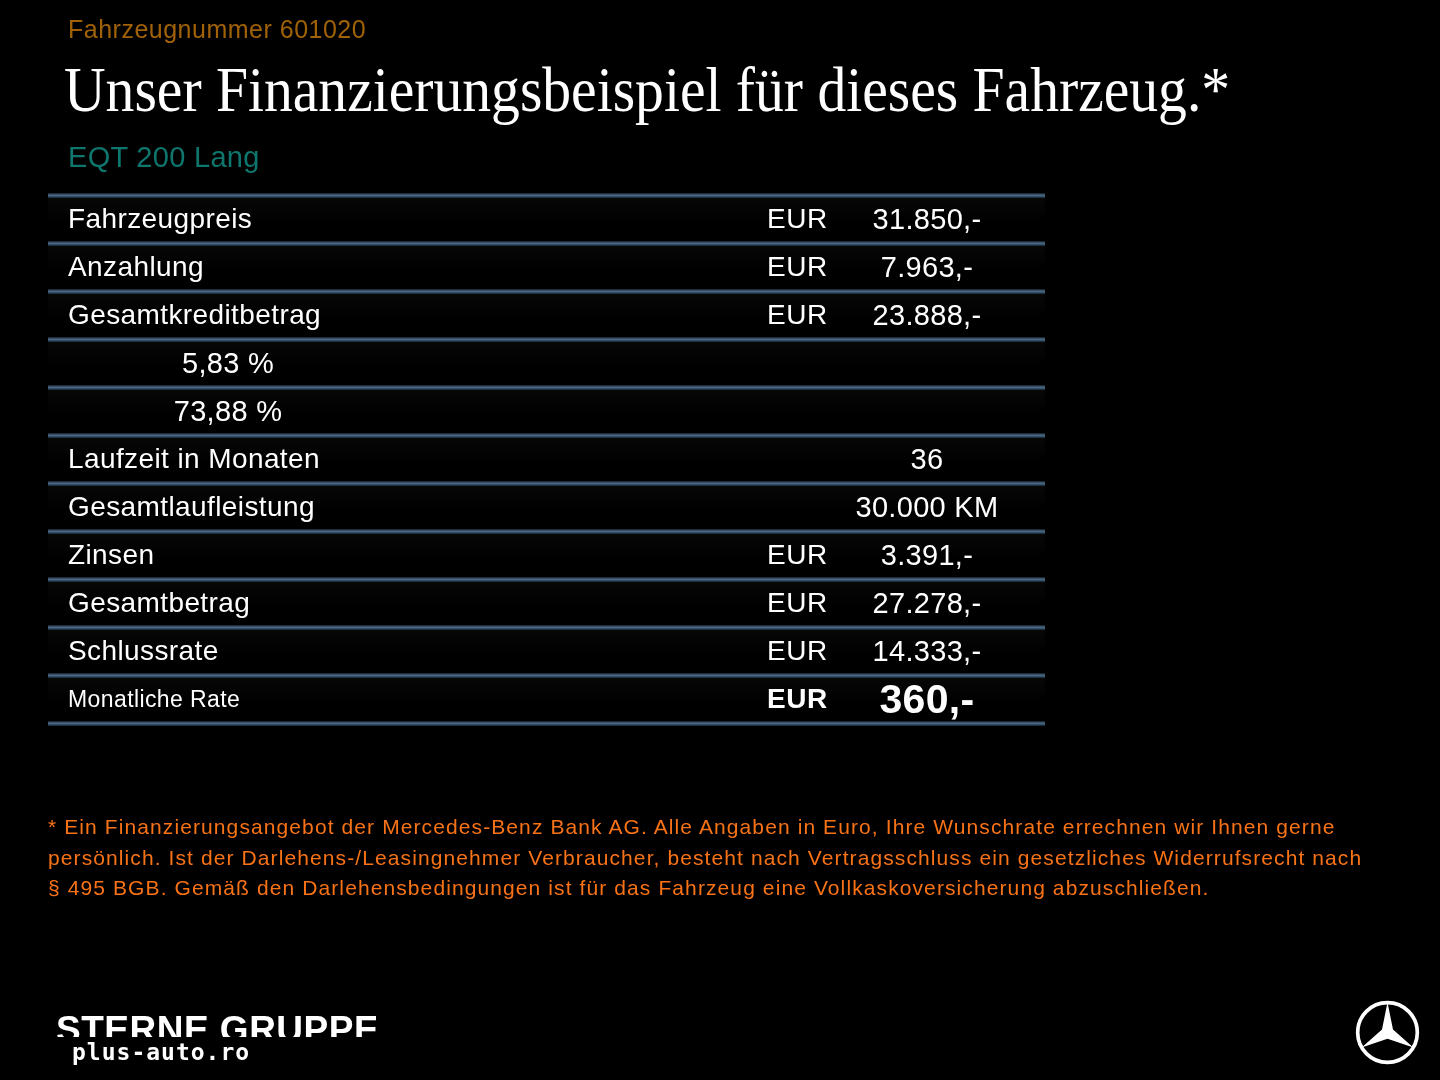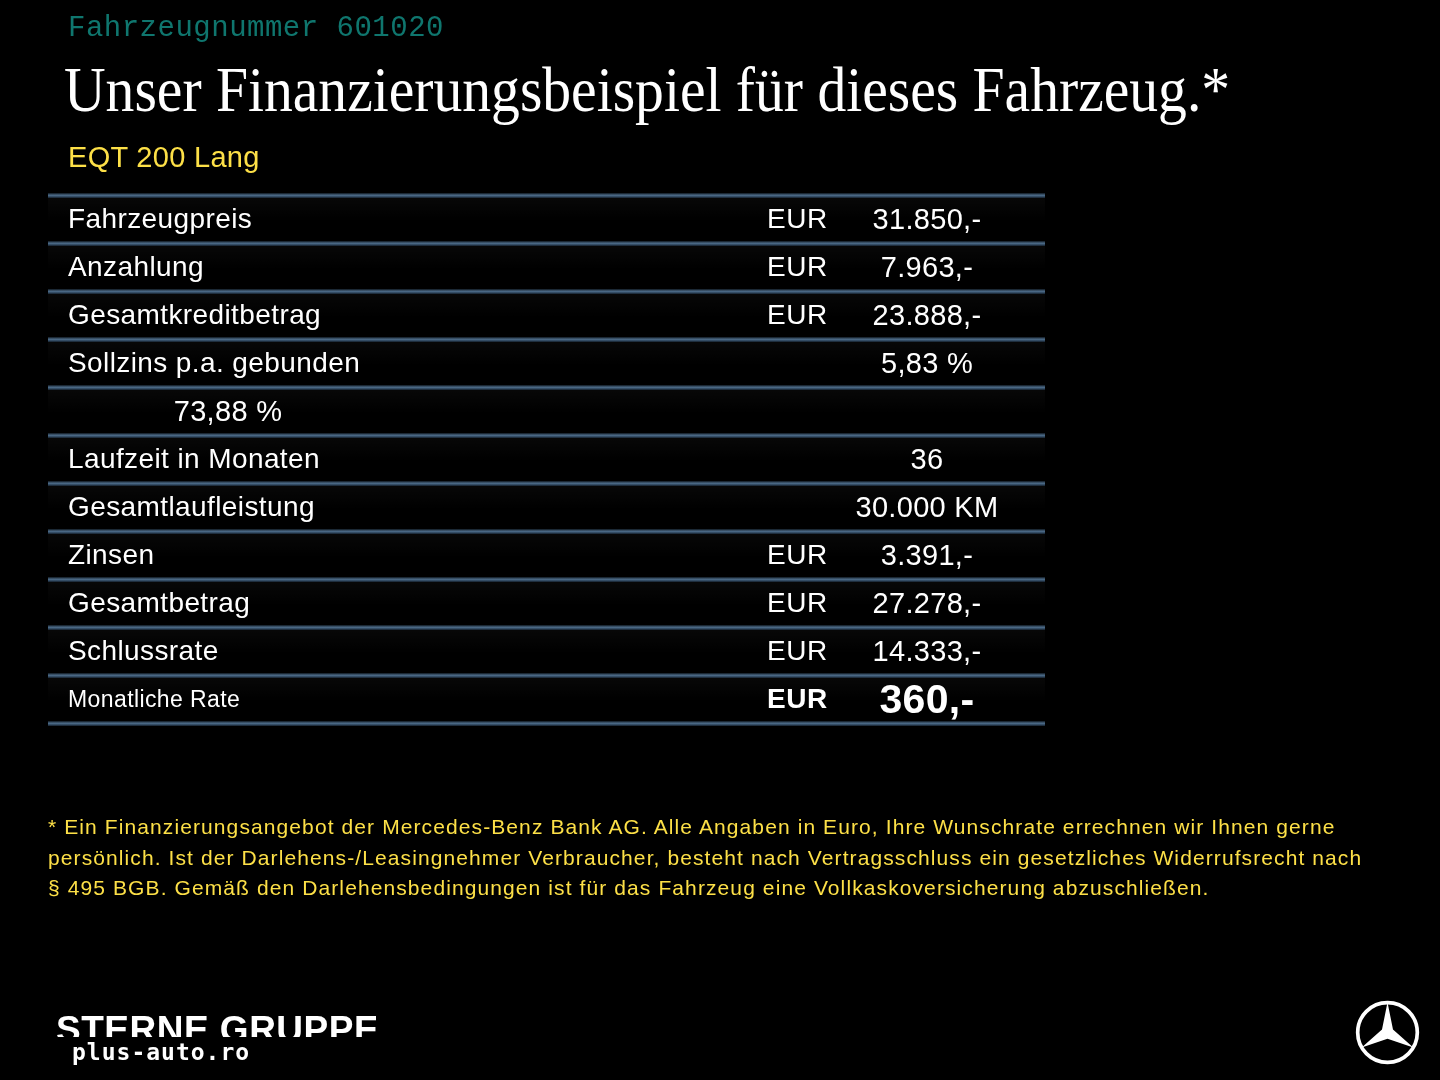--- a/index.html
+++ b/index.html
@@ -2,31 +2,31 @@
 <html><head>
 <meta charset="utf-8">
 <style>
   html,body{margin:0;padding:0;background:#000;}
   .stage{
     position:relative;width:1440px;height:1080px;background:#000;
     overflow:hidden;font-family:"Liberation Sans",sans-serif;color:#fff;
   }
   
   .vehicle-number{
-    position:absolute;left:68px;top:14px;font-size:29px;line-height:30px;
-    letter-spacing:0.5px;color:#0f766e;font-family:Liberation Mono, monospace;
+    position:absolute;left:68px;top:14px;font-size:25px;line-height:30px;
+    letter-spacing:0.5px;color:#a16207;
   }
   .page-title{
     position:absolute;left:64px;top:50px;font-family:"Liberation Serif","DejaVu Serif",serif;
     font-size:64px;line-height:80px;font-weight:400;white-space:nowrap;
     transform:scaleX(0.90);transform-origin:left center;color:#fff;
   }
   .model-name{
     position:absolute;left:68px;top:140px;font-size:29px;line-height:34px;
-    letter-spacing:0.3px;color:#fde047;
+    letter-spacing:0.3px;color:#0f766e;
   }
   
   .finance-table{position:absolute;left:48px;top:193px;width:997px;}
   .row{
     position:relative;height:48px;display:flex;align-items:center;
     background:linear-gradient(180deg,rgba(255,255,255,0.035),rgba(255,255,255,0) 60%);
   }
   .row::before{
     content:"";position:absolute;top:0;left:0;right:0;height:5px;
     background:linear-gradient(180deg,#0d151d 0%,#4e6d8a 45%,#3a5570 65%,#141f2a 100%);
@@ -34,21 +34,21 @@
   .end-line{height:5px;background:linear-gradient(180deg,#0d151d 0%,#4e6d8a 45%,#3a5570 65%,#141f2a 100%);}
   .row .lbl{flex:1;padding-left:20px;padding-top:4px;font-size:28px;letter-spacing:0.4px;}
   .row .cur{width:64px;padding-left:20px;padding-top:4px;font-size:28px;letter-spacing:0.5px;}
   .row .val{width:192px;margin-right:22px;padding-top:4px;text-align:center;font-size:29px;letter-spacing:0.3px;}
   .row.emph .lbl{font-weight:400;font-size:23px;}
   .row.emph .cur{font-weight:700;}
   .row.emph .val{font-weight:700;font-size:41px;}
   
   .footnote{
     position:absolute;left:48px;top:812px;width:1330px;font-size:21px;
-    line-height:30.5px;letter-spacing:1.1px;color:#fde047;
+    line-height:30.5px;letter-spacing:1.1px;color:#f97316;
   }
   .footnote span{display:block;}
   
   .dealer-logo{
     position:absolute;left:48px;top:1010px;height:27px;width:320px;overflow:hidden;
     font-size:37px;line-height:40px;font-weight:800;letter-spacing:0.5px;white-space:nowrap;margin-left:8px;
   }
   .website-bar{
     position:absolute;left:0;top:1037px;width:340px;height:43px;background:#000;
   }
@@ -78,21 +78,20 @@
       <span class="lbl">Anzahlung</span>
       <span class="cur">EUR</span>
       <span class="val">7.963,-</span>
     </div>
     <div class="row">
       <span class="lbl">Gesamtkreditbetrag</span>
       <span class="cur">EUR</span>
       <span class="val">23.888,-</span>
     </div>
     <div class="row">
-      <span class="lbl">Sollzins p.a. gebunden</span>
       <span class="cur"></span>
       <span class="val">5,83 %</span>
     </div>
     <div class="row">
       <span class="cur"></span>
       <span class="val">73,88 %</span>
     </div>
     <div class="row">
       <span class="lbl">Laufzeit in Monaten</span>
       <span class="cur"></span>

